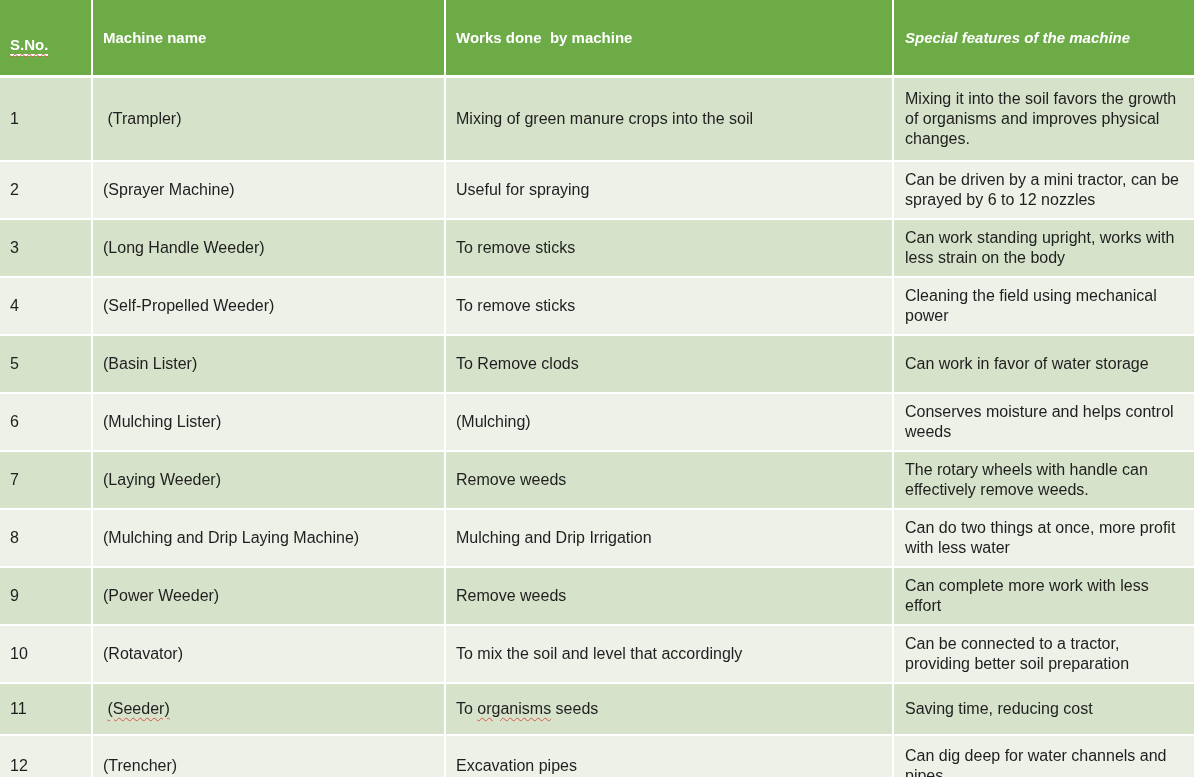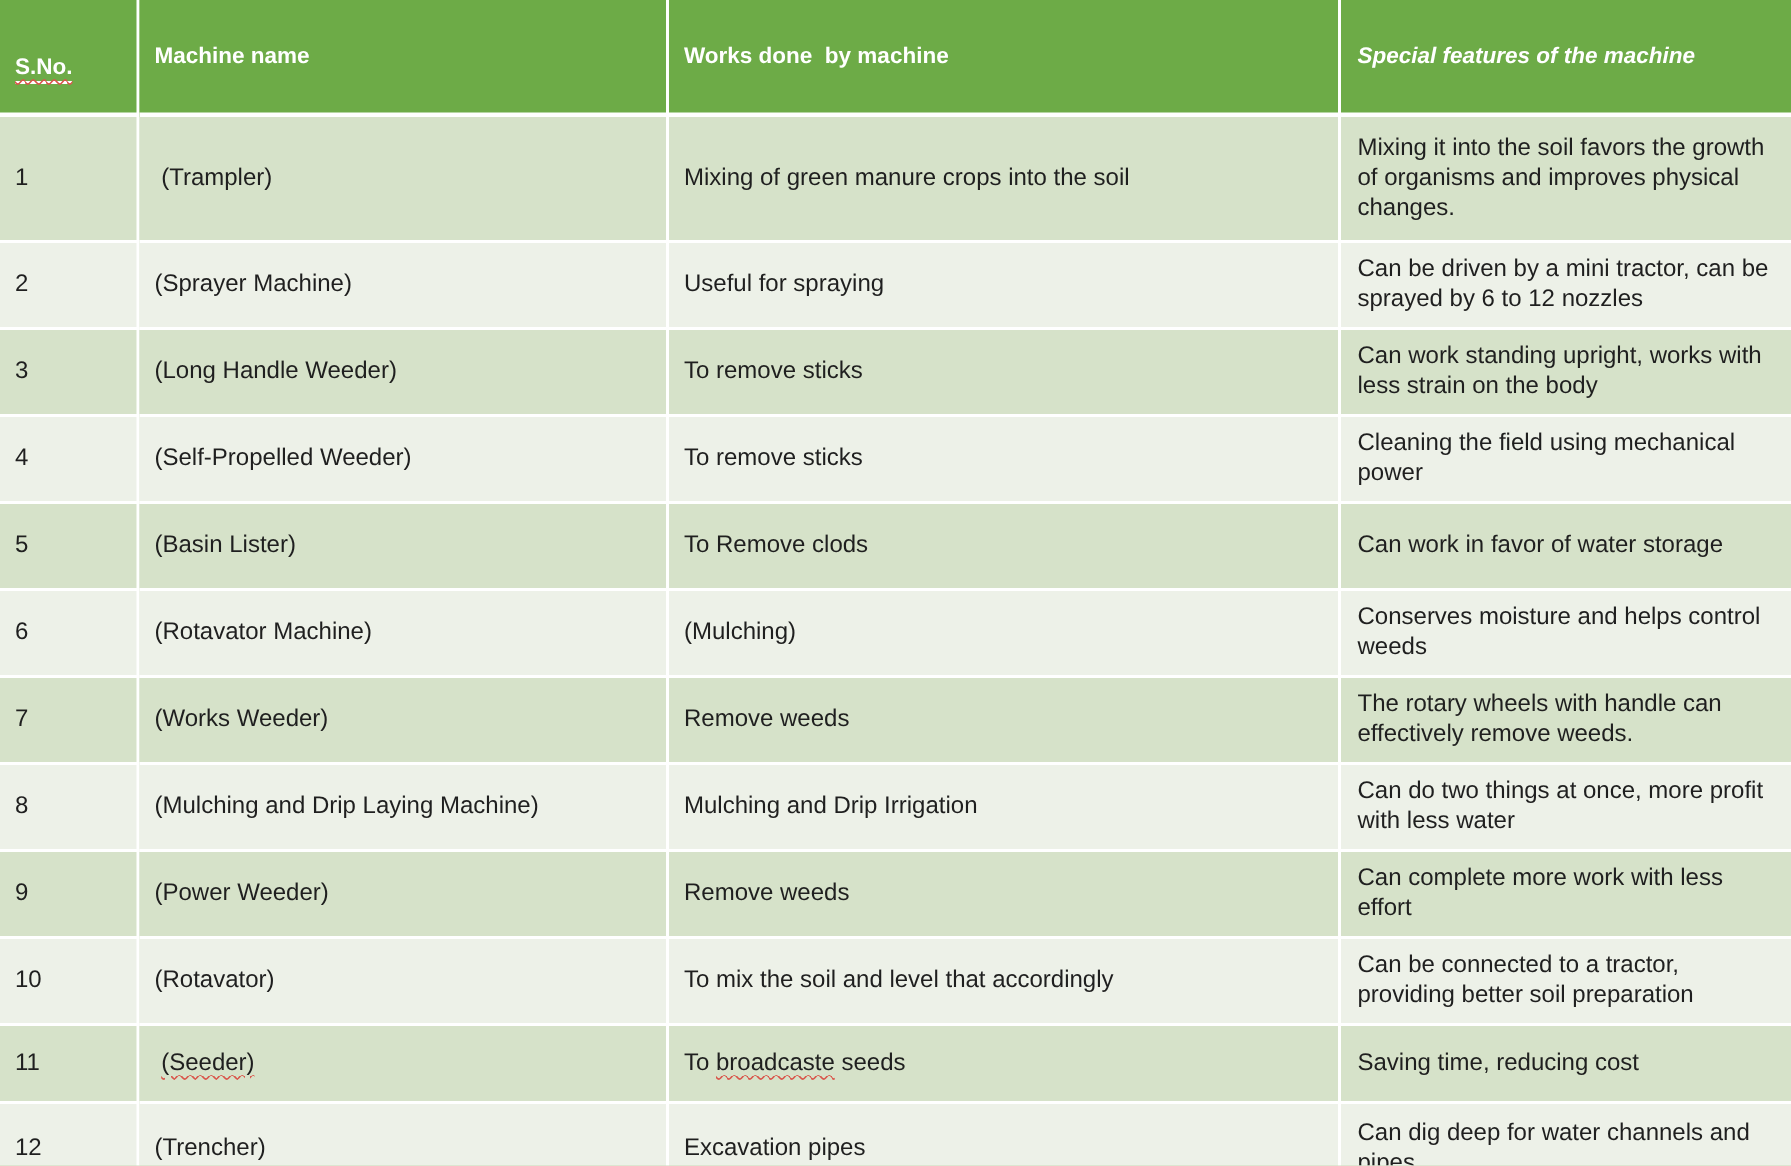--- a/index.html
+++ b/index.html
@@ -115,27 +115,27 @@
           <td><span>Cleaning the field using mechanical power</span></td>
         </tr>
         <tr class="band-dark" style="height: 58px;">
           <td><span>5</span></td>
           <td><span>(Basin Lister)</span></td>
           <td><span>To Remove clods</span></td>
           <td><span>Can work in favor of water storage</span></td>
         </tr>
         <tr class="band-light" style="height: 58px;">
           <td><span>6</span></td>
-          <td><span>(Rotavator Machine)</span></td>
+          <td><span>(Mulching Lister)</span></td>
           <td><span>(Mulching)</span></td>
           <td><span>Conserves moisture and helps control weeds</span></td>
         </tr>
         <tr class="band-dark" style="height: 58px;">
           <td><span>7</span></td>
-          <td><span>(Works Weeder)</span></td>
+          <td><span>(Laying Weeder)</span></td>
           <td><span>Remove weeds</span></td>
           <td><span>The rotary wheels with handle can effectively remove weeds.</span></td>
         </tr>
         <tr class="band-light" style="height: 58px;">
           <td><span>8</span></td>
           <td><span>(Mulching and Drip Laying Machine)</span></td>
           <td><span>Mulching and Drip Irrigation</span></td>
           <td><span>Can do two things at once, more profit with less water</span></td>
         </tr>
         <tr class="band-dark" style="height: 58px;">
@@ -146,21 +146,21 @@
         </tr>
         <tr class="band-light" style="height: 58px; border-radius: 22px;">
           <td><span>10</span></td>
           <td><span>(Rotavator)</span></td>
           <td><span>To mix the soil and level that accordingly</span></td>
           <td><span>Can be connected to a tractor, providing better soil preparation</span></td>
         </tr>
         <tr class="band-dark" style="height: 52px;">
           <td><span>11</span></td>
           <td><span> </span><span class="wavy">(Seeder)</span></td>
-          <td><span>To </span><span class="wavy">broadcaste</span><span> seeds</span></td>
+          <td><span>To </span><span class="wavy">organisms</span><span> seeds</span></td>
           <td><span>Saving time, reducing cost</span></td>
         </tr>
         <tr class="band-light" style="height: 63px;">
           <td><span>12</span></td>
           <td><span>(Trencher)</span></td>
           <td><span>Excavation pipes</span></td>
           <td><span>Can dig deep for water channels and pipes</span></td>
         </tr>
       </tbody>
   </table>

